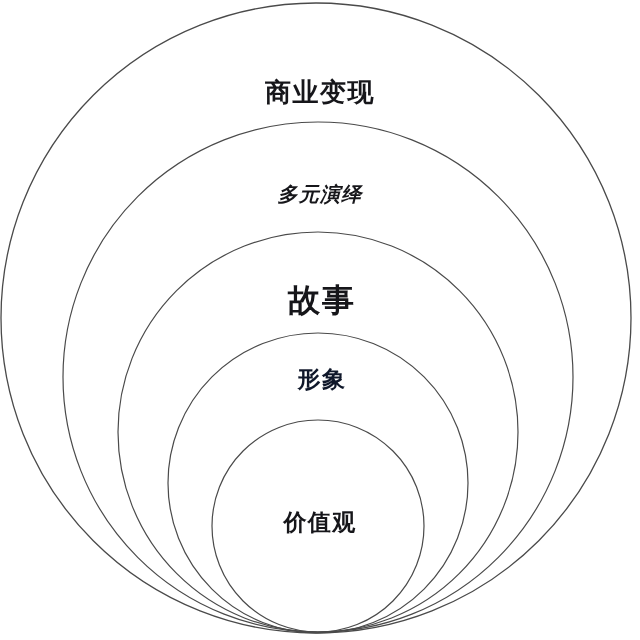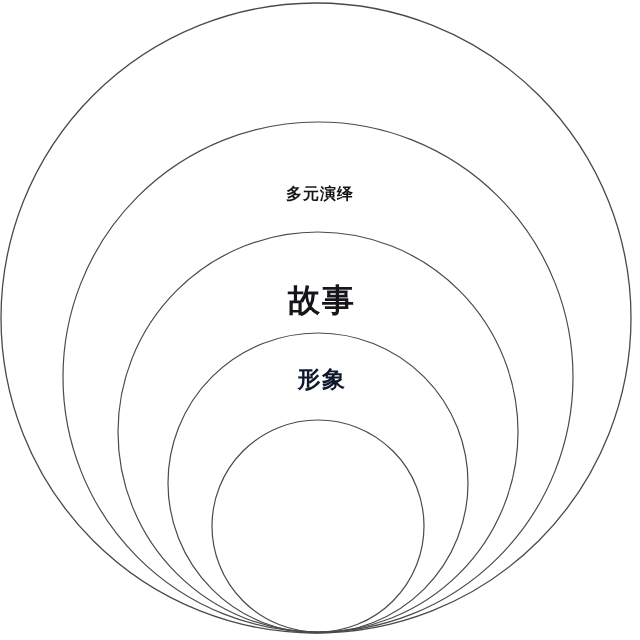--- a/index.html
+++ b/index.html
@@ -60,18 +60,20 @@
     <g id="circles-group">
         <circle class="ring-circle" cx="316" cy="318" r="315" stroke="#4a4a4a" stroke-width="1.3"></circle>
         <circle class="ring-circle" cx="318" cy="377" r="255" stroke="#4a4a4a" stroke-width="1.2"></circle>
         <circle class="ring-circle" cx="318" cy="432" r="200" stroke="#4a4a4a" stroke-width="1.2"></circle>
         <circle class="ring-circle" cx="318" cy="483" r="150" stroke="#4a4a4a" stroke-width="1.2"></circle>
         <circle class="ring-circle" cx="318" cy="526" r="106" stroke="#4a4a4a" stroke-width="1.2"></circle>
       </g>
   </svg>
 
   <div id="labels-layer">
-      <div class="ring-label" style="left: 320px; top: 194px; font-size: 16px; color: rgb(22, 22, 26);">多元演绎</div>
+      <div class="ring-label" style="left: 320px; top: 92px; font-size: 26px; color: rgb(22, 22, 26);">商业变现</div>
+      <div class="ring-label" style="left: 320px; top: 194px; font-size: 20px; color: rgb(22, 22, 26); font-style: italic;">多元演绎</div>
       <div class="ring-label" style="left: 322px; top: 300px; font-size: 32px; color: rgb(22, 22, 26);">故事</div>
       <div class="ring-label" style="left: 322px; top: 378px; font-size: 23px; color: #0f172a;">形象</div>
+      <div class="ring-label" style="left: 320px; top: 521px; font-size: 23px; color: rgb(22, 22, 26);">价值观</div>
     </div>
 
 </div>
 
 </body></html>

